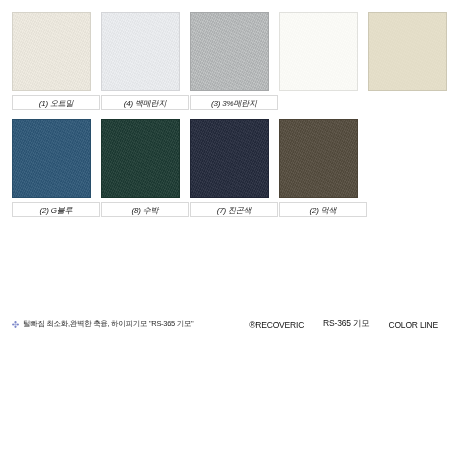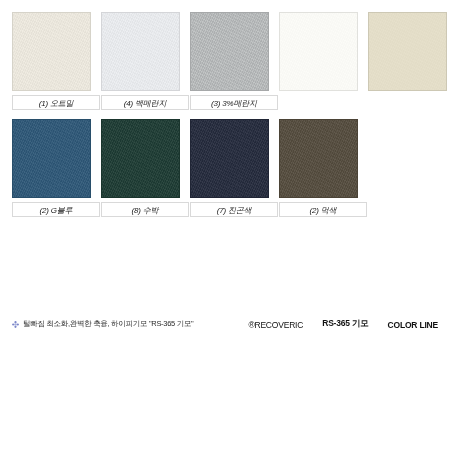--- a/index.html
+++ b/index.html
@@ -96,22 +96,22 @@
   .footer-right {
     font-size: 8.5px;
     color: #111111;
     letter-spacing: -0.2px;
     white-space: nowrap;
     display: flex;
     align-items: flex-end;
     gap: 19px;
   }
   .brand-mark { font-weight: 400; }
-  .brand-code { font-weight: 700; }
-  .brand-suffix { font-weight: 700; }
+  .brand-code { font-weight: 400; }
+  .brand-suffix { font-weight: 400; }
 </style>
 </head>
 <body style="background: rgb(255, 255, 255);">
 
 <div id="sheet">
 
   <div class="swatch-grid">
 
     <div class="swatch-cell">
       <div class="swatch-chip" style="background-color:#efebe0;"></div>

